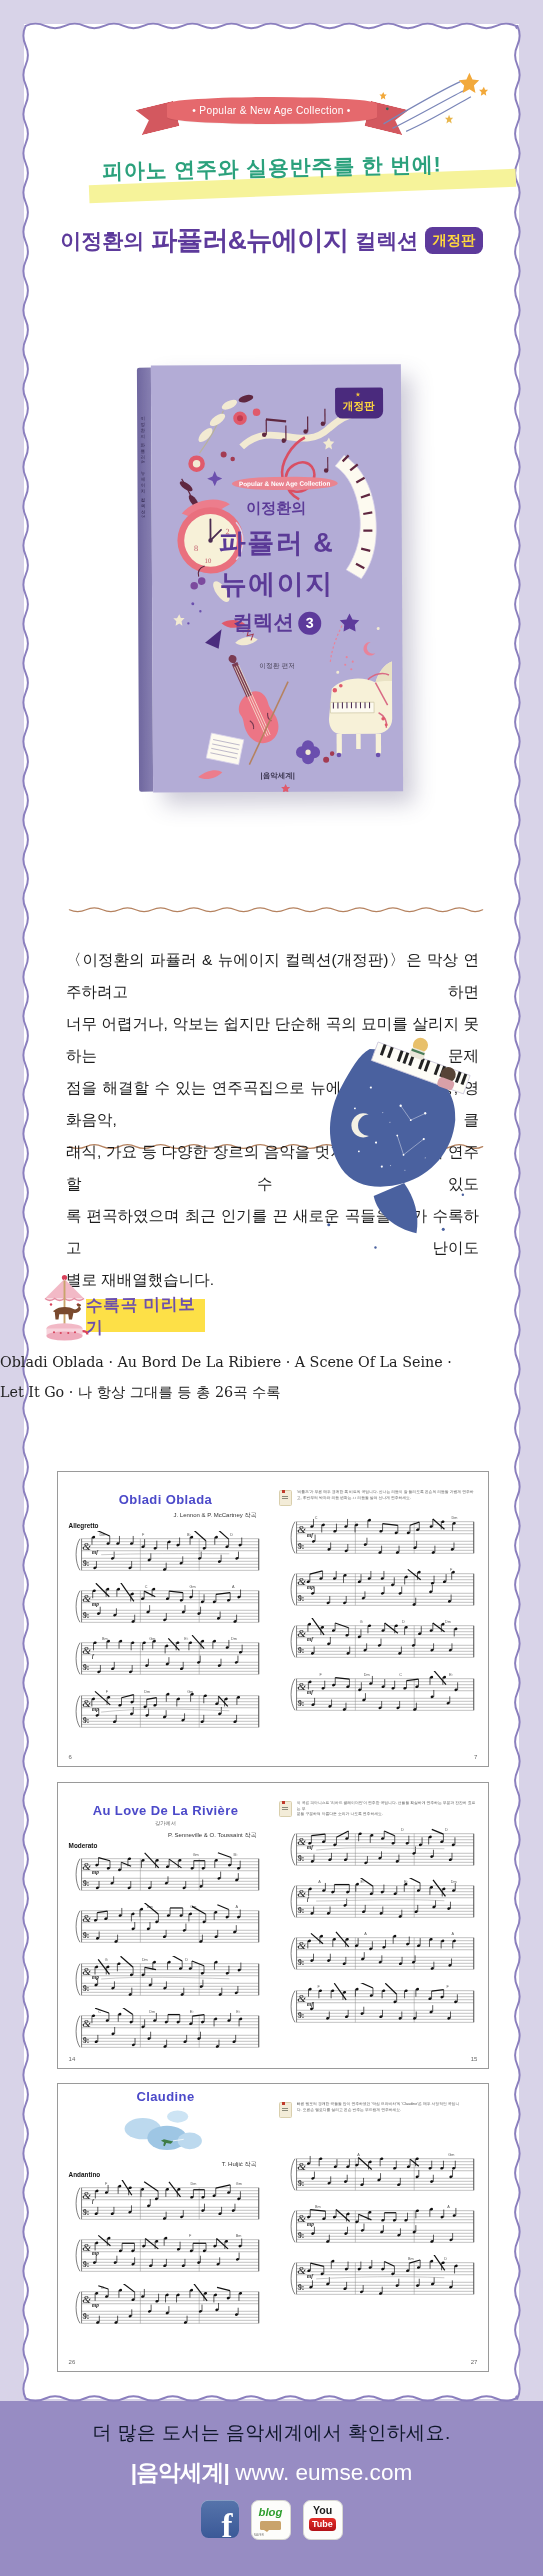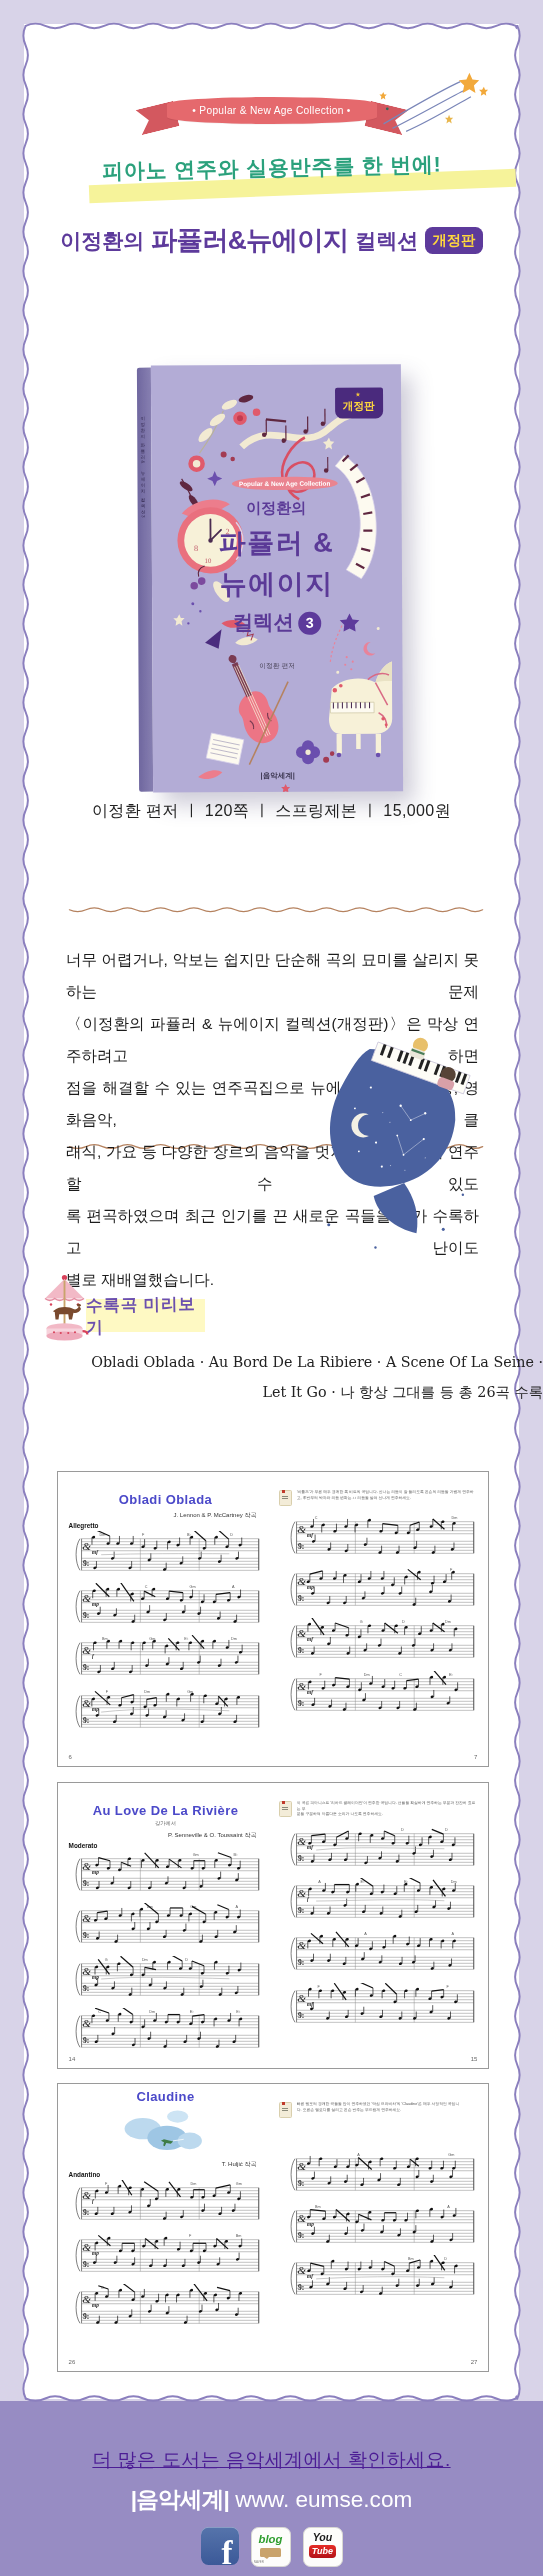--- a/index.html
+++ b/index.html
@@ -51,24 +51,24 @@
   
   .desc{position:absolute;left:66px;top:944px;width:413px;z-index:6;color:#1c1c1c;font-size:15.5px;line-height:32px;}
   .desc-line{text-align:justify;text-align-last:justify;white-space:normal;}
   .desc-line.last{text-align:left;text-align-last:left;}
 
   
   .night-piano{position:absolute;left:285px;top:1032px;width:193px;height:226px;z-index:7;}
 
   
   .carousel{position:absolute;left:36px;top:1273px;width:57px;height:69px;z-index:8;}
-  .sec-label{position:absolute;left:86px;top:1299px;width:119px;height:33px;background:#fef9c3;z-index:7;
+  .sec-label{position:absolute;left:86px;top:1299px;width:119px;height:33px;background:#fde047;z-index:7;
              display:flex;align-items:center;justify-content:center;}
   .sec-label span{color:#6b4fae;font-size:16.6px;font-weight:bold;letter-spacing:0.8px;transform:rotate(-1deg);}
-  .songs{position:absolute;left:0;top:1347px;width:543px;text-align:right;z-index:6;
+  .songs{position:absolute;left:0;top:1347px;width:543px;text-align:left;z-index:6;
          font-family:"DejaVu Serif","Liberation Serif",serif;font-size:14.3px;color:#222;line-height:30px;}
 
   
   .sheet-box{position:absolute;left:57px;width:430px;background:#fff;border:0.8px solid #9a9a9a;z-index:6;}
   .sb1{top:1471px;height:294px;} .sb2{top:1782px;height:285px;} .sb3{top:2083px;height:287px;}
   .sheet-pages{position:relative;width:100%;height:100%;display:flex;}
   .pg{position:relative;width:50%;height:100%;}
   .sheet-title{text-align:center;margin-top:19.6px;font-size:13px;font-weight:bold;color:#4b49c9;letter-spacing:0.4px;}
   .sb3 .sheet-title{margin-top:5px;}
   .sheet-sub{text-align:center;font-size:5.3px;color:#666;margin-top:2.3px;}
@@ -80,33 +80,33 @@
   .cap-icon:before{content:"";position:absolute;left:1.5px;top:-1.5px;width:3.8px;height:3.8px;background:#c0392b;}
   .cap-icon:after{content:"";position:absolute;left:1.5px;top:4.5px;width:6.8px;height:5.3px;
      background:repeating-linear-gradient(#8a8a7a 0 0.8px,transparent 0.8px 2.3px);}
   .cap-text{font-size:3.8px;line-height:5.7px;color:#555;}
   .pageno{position:absolute;bottom:6px;font-size:6px;color:#666;}
   .pageno.l{left:10.6px;} .pageno.r{right:10.6px;}
   .clouds{display:block;margin:4.5px auto 0;}
 
   
   .footer{position:absolute;left:0;top:2401px;width:543px;height:175px;background:#978cc3;z-index:4;}
-  .f-line1{margin-top:46px;text-align:center;color:#4c1d95;font-size:19px;letter-spacing:0.4px;text-decoration:underline;}
+  .f-line1{margin-top:19px;text-align:center;color:#0f172a;font-size:19px;letter-spacing:0.4px;}
   .f-line2{margin-top:10.6px;text-align:center;color:#fff;font-size:22.6px;}
   .f-brand{font-weight:bold;letter-spacing:-0.8px;}
   .f-icons{margin-top:12px;display:flex;justify-content:center;gap:12px;}
   .ficon{width:38px;height:38px;border-radius:7.5px;position:relative;cursor:pointer;}
   .ficon.fb{background:linear-gradient(#5674ab,#3b5998);box-shadow:inset 0 0.8px 0 rgba(255,255,255,.4);overflow:hidden;}
   .ficon.fb span{position:absolute;right:6px;bottom:-7.5px;color:#fff;font-family:"Liberation Serif",serif;font-weight:bold;font-size:33px;}
   .ficon.blog{background:#fdfdfb;border:0.8px solid #d8d8d2;}
   .ficon.blog .btext{position:absolute;left:0;top:5.3px;width:100%;text-align:center;color:#2f9e2f;font-size:11.3px;font-weight:bold;font-style:italic;}
   .ficon.blog .bubble{position:absolute;left:8.3px;top:20.4px;width:21px;height:9px;background:#c9a36b;border-radius:1.5px;}
   .ficon.blog .bubble:after{content:"";position:absolute;left:4.5px;bottom:-3.8px;border:2.3px solid transparent;border-top-color:#c9a36b;border-left-width:3px;}
   .ficon.blog .nv{position:absolute;left:2.3px;bottom:1.5px;font-size:3px;color:#888;}
-  .ficon.yt{background:#fdfdfb;border:0.8px solid #d8d8d2;font-style:italic;}
+  .ficon.yt{background:#fdfdfb;border:0.8px solid #d8d8d2;}
   .ficon.yt .you{position:absolute;top:3.8px;width:100%;text-align:center;color:#1a1a1a;font-size:10.6px;font-weight:bold;}
   .ficon.yt .tube{position:absolute;left:5.3px;top:17.3px;width:27px;height:13.6px;background:linear-gradient(#e52d27,#b31217);
       border-radius:3.8px;color:#fff;font-size:9px;font-weight:bold;text-align:center;line-height:13.6px;}
 </style>
 </head>
 <body>
 
 <div id="stage">
   <div class="card"></div>
 
@@ -308,25 +308,24 @@
       <div class="cover-ribbon">Popular &amp; New Age Collection</div>
       <div class="cv-t1">이정환의</div>
       <div class="cv-t2">파퓰러 &amp;</div>
       <div class="cv-t3">뉴에이지</div>
       <div class="cv-t4"><span>컬렉션</span><span class="cv-vol">3</span></div>
       <div class="cv-by">이정환 편저</div>
       <div class="cv-pub">|음악세계|</div>
     </div>
   </div>
 
-  <div class="book-info">이정환 편저 ㅣ 120쪽 ㅣ 스프링제본 ㅣ 15,000원</div>
 
   <div class="desc">
+    <div class="desc-line">〈이정환의 파퓰러 &amp; 뉴에이지 컬렉션(개정판)〉은 막상 연주하려고 하면</div>
     <div class="desc-line">너무 어렵거나, 악보는 쉽지만 단순해 곡의 묘미를 살리지 못하는 문제</div>
-    <div class="desc-line">〈이정환의 파퓰러 &amp; 뉴에이지 컬렉션(개정판)〉은 막상 연주하려고 하면</div>
     <div class="desc-line">점을 해결할 수 있는 연주곡집으로 뉴에이지, 팝송, 샹송, 영화음악, 클</div>
     <div class="desc-line">래식, 가요 등 다양한 장르의 음악을 멋지고 맛깔스럽게 연주할 수 있도</div>
     <div class="desc-line">록 편곡하였으며 최근 인기를 끈 새로운 곡들을 추가 수록하고 난이도</div>
     <div class="desc-line last">별로 재배열했습니다.</div>
   </div>
 
   <svg class="night-piano" viewBox="0 0 256 300">
     <g transform="rotate(24 128 150)">
       <path d="M62,40 C120,18 186,30 204,80 C218,120 204,160 176,184 C150,206 118,216 92,200 C60,180 44,140 48,100 C50,76 52,52 62,40 Z" fill="#4a619f"></path>
       <path d="M176,184 C196,196 212,214 218,238 C190,244 160,236 146,216 Z" fill="#4a619f"></path>

